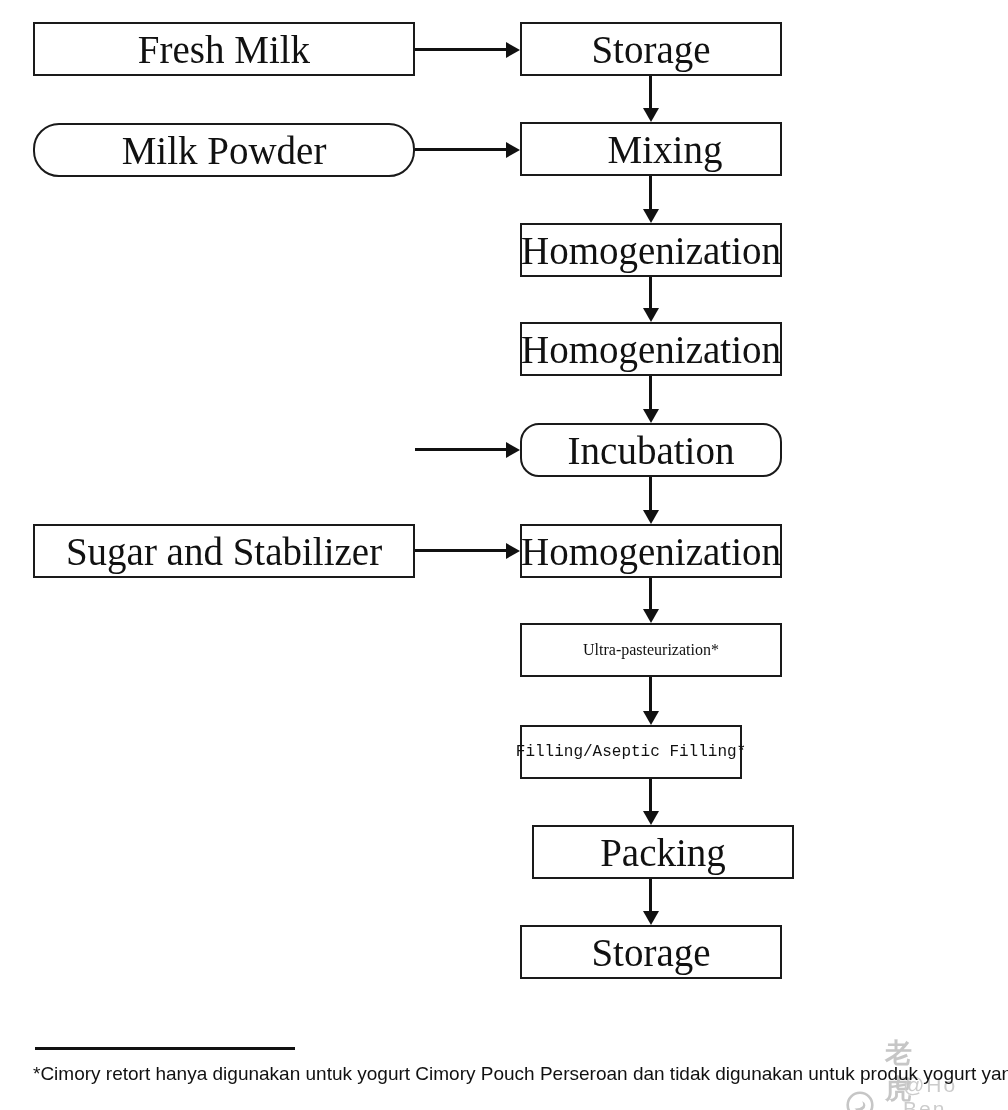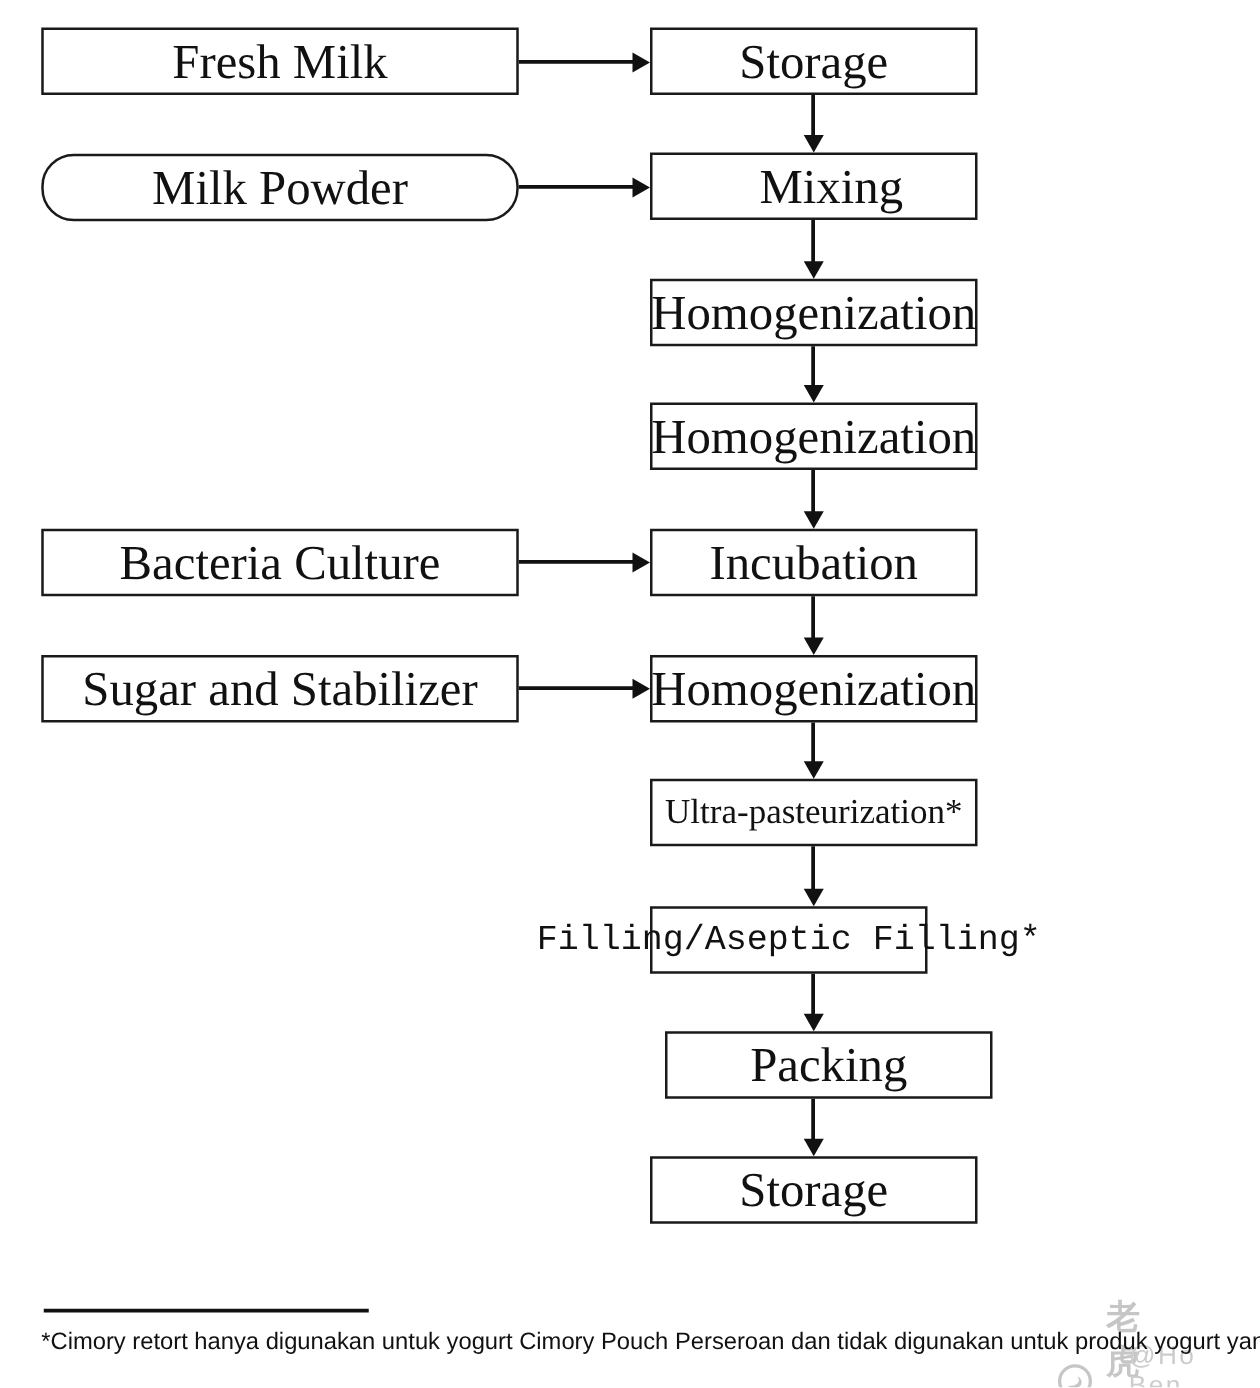--- a/index.html
+++ b/index.html
@@ -17,21 +17,21 @@
     border: 2px solid #1a1a1a;
     background: #ffffff;
     display: flex;
     align-items: center;
     justify-content: center;
     font-family: "Liberation Serif", serif;
     font-size: 39px;
     color: #111111;
     white-space: nowrap;
   }
-  .box.small { font-size: 28px; }
+  .box.small { font-size: 16px; }
   .varrow {
     position: absolute;
     width: 3px;
     background: #111111;
   }
   .varrow::after {
     content: "";
     position: absolute;
     left: 50%;
     transform: translateX(-50%);
@@ -109,40 +109,37 @@
 <body>
 
 <div id="canvas">
 
   <div class="box" style="left:33px; top:22px;  width:382px; height:54px;">
       <span>Fresh Milk</span>
     </div>
   <div class="box" style="left:33px; top:123px; width:382px; height:54px;border-radius:26px;">
       <span>Milk Powder</span>
     </div>
-  <div class="box" style="left:33px; top:423px; width:382px; height:54px;">
-      <span>Bacteria Culture</span>
-    </div>
   <div class="box" style="left:33px; top:524px; width:382px; height:54px;font-family:Liberation Serif, serif;">
       <span>Sugar and Stabilizer</span>
     </div>
 
   <div class="box" style="left:520px; top:22px;  width:262px; height:54px;">
       <span>Storage</span>
     </div>
   <div class="box" style="left:520px; top:122px; width:262px; height:54px;padding-left:28px;">
       <span>Mixing</span>
     </div>
   <div class="box" style="left:520px; top:223px; width:262px; height:54px;">
       <span>Homogenization</span>
     </div>
   <div class="box" style="left:520px; top:322px; width:262px; height:54px;">
       <span>Homogenization</span>
     </div>
-  <div class="box" style="left:520px; top:423px; width:262px; height:54px;">
+  <div class="box" style="left:520px; top:423px; width:262px; height:54px;border-radius:19px;">
       <span>Incubation</span>
     </div>
   <div class="box" style="left:520px; top:524px; width:262px; height:54px;">
       <span>Homogenization</span>
     </div>
   <div class="box small" style="left:520px; top:623px; width:262px; height:54px;">
       <span>Ultra-pasteurization*</span>
     </div>
   <div class="box small" style="left:520px; top:725px; width:222px; height:54px;font-family:Liberation Mono, monospace;">
       <span>Filling/Aseptic Filling*</span>

